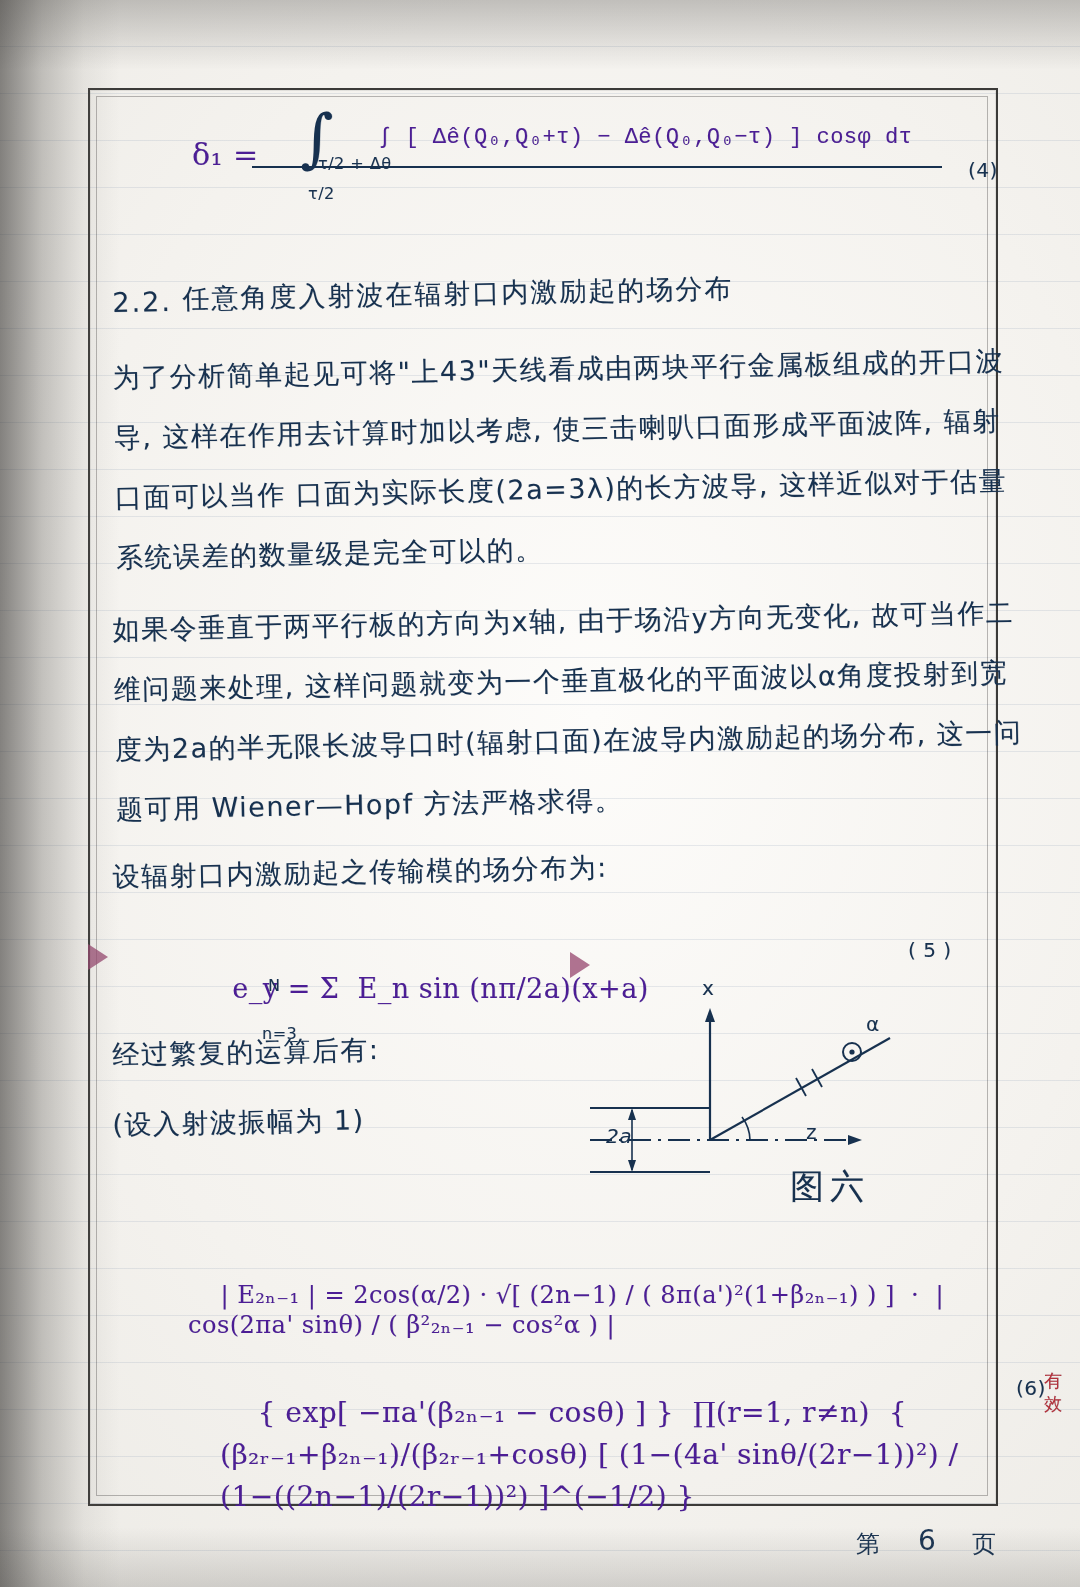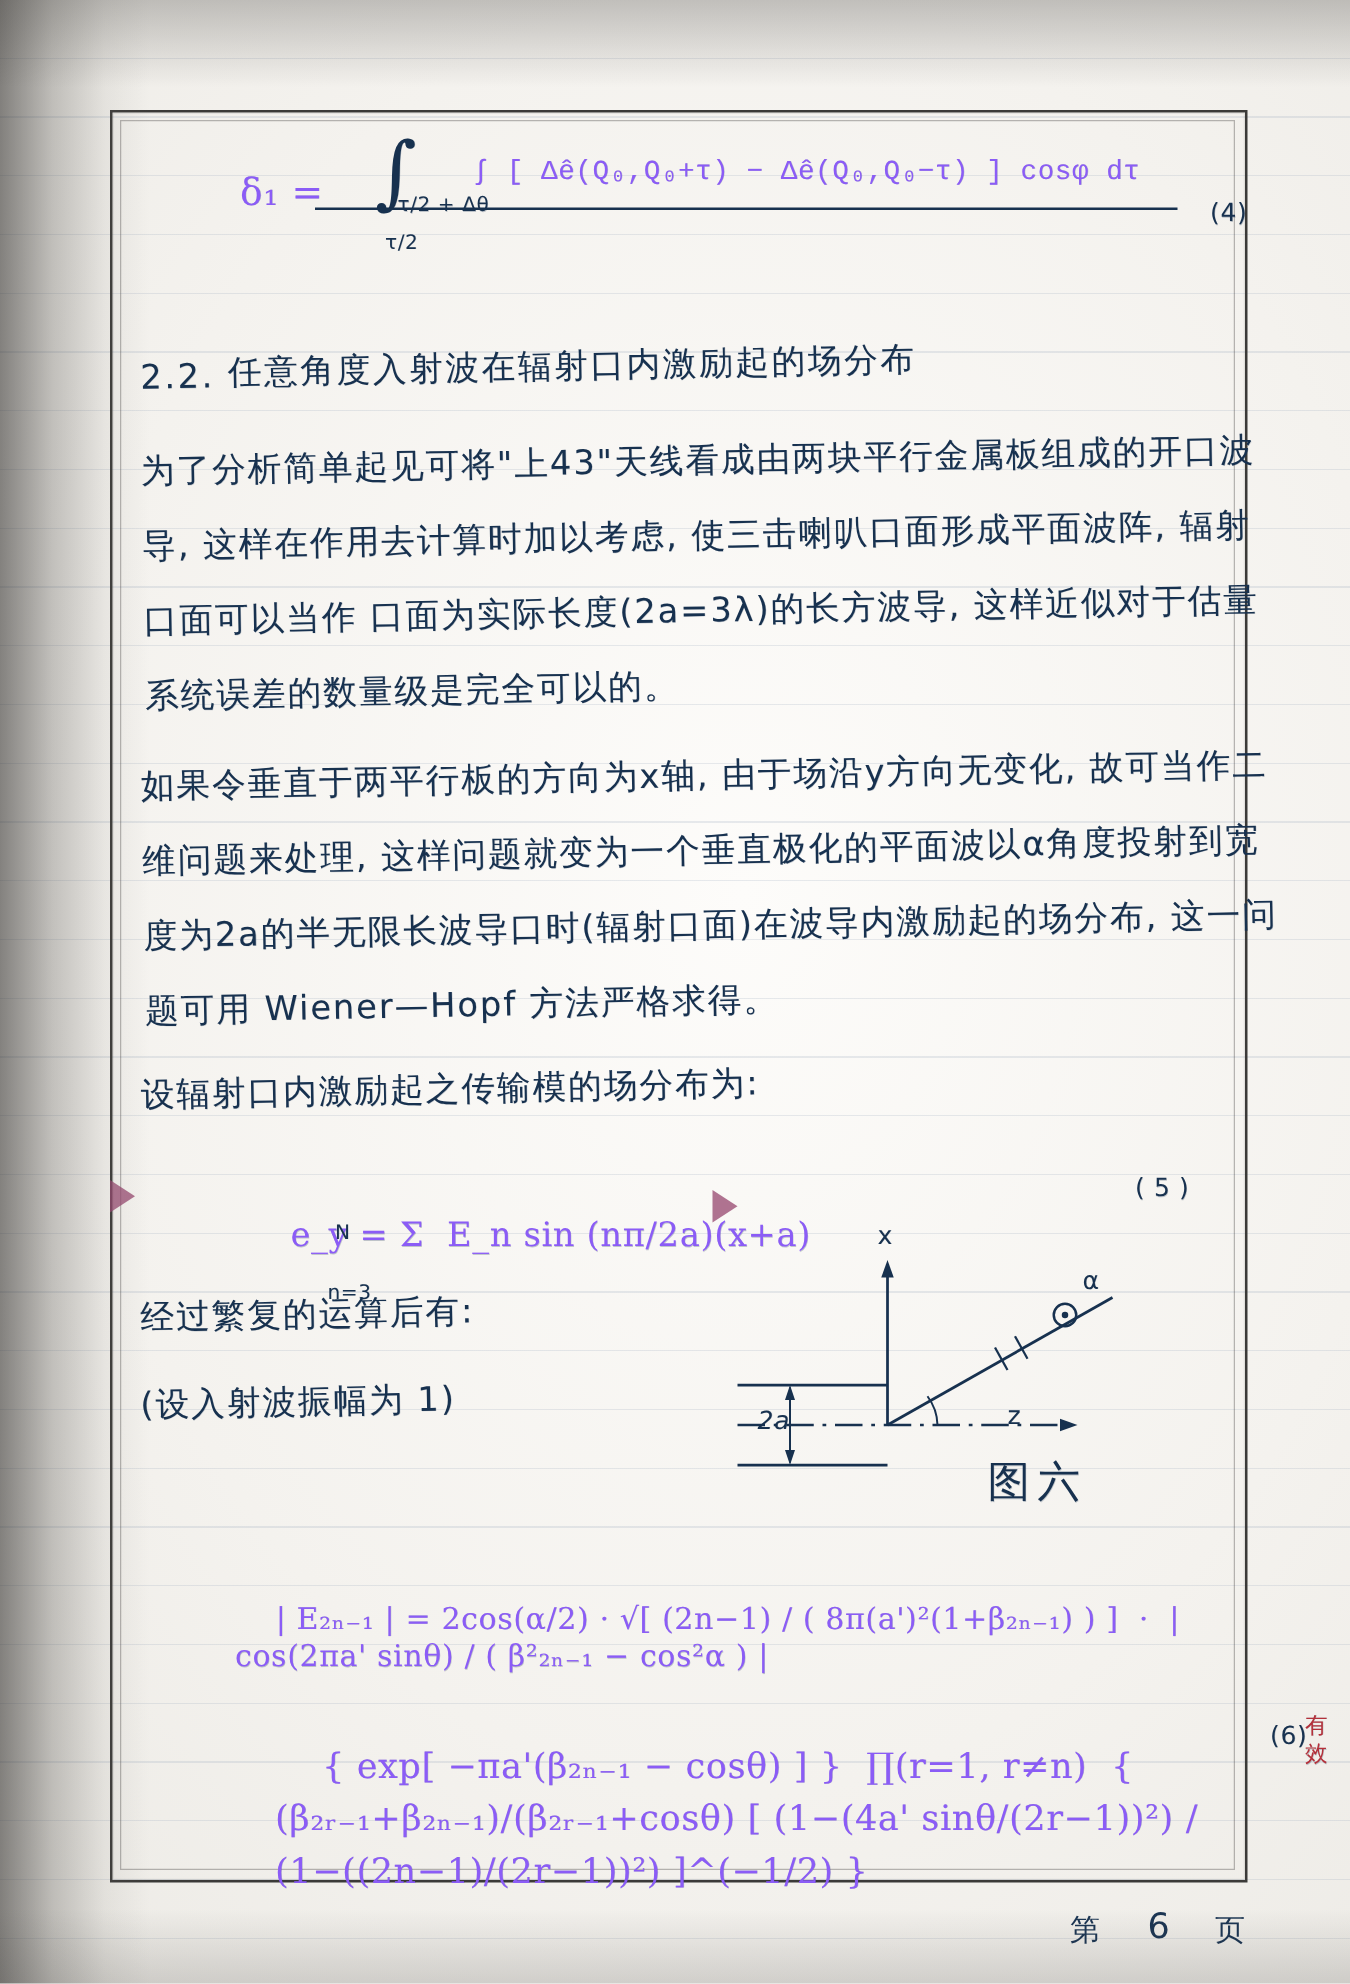--- a/index.html
+++ b/index.html
@@ -94,21 +94,21 @@
   .body-line {
     font-size: 27px;
     letter-spacing: 1.5px;
   }
   .heading {
     font-size: 27px;
     letter-spacing: 2px;
   }
   .formula {
     font-family: "DejaVu Serif", serif;
-    color: #8b5cf6;
+    color: #4c1d95;
     font-size: 24px;
     letter-spacing: 0.5px;
   }
   .small {
     font-size: 20px;
   }
   .tiny {
     font-size: 16px;
     margin-top: 48px;
   }

